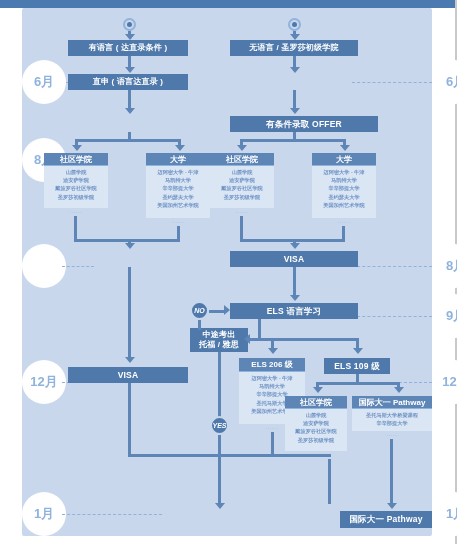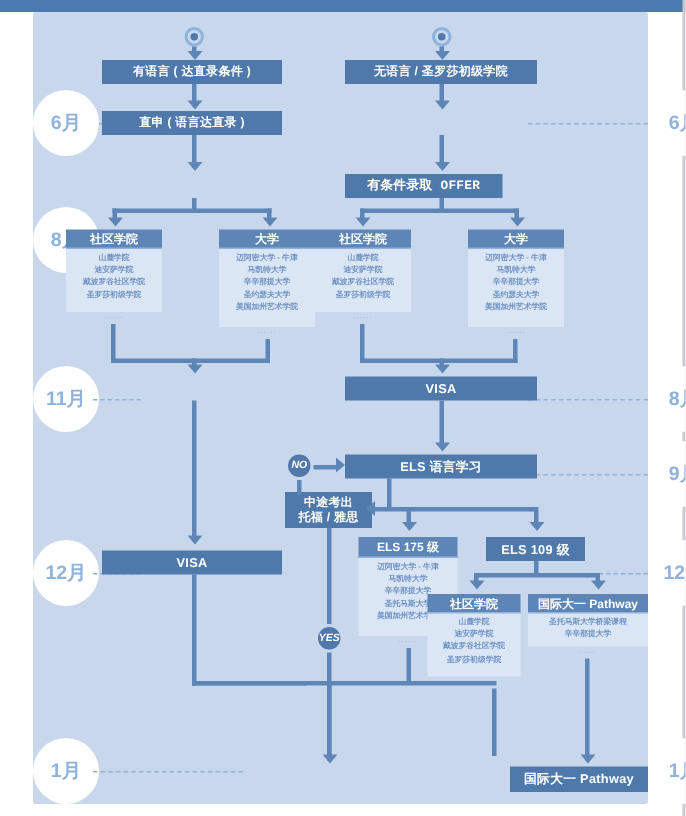--- a/index.html
+++ b/index.html
@@ -184,21 +184,20 @@
     <div class="notch notch-right" style="top:236px;"></div>
     <div class="notch notch-right" style="top:286px;"></div>
     <div class="notch notch-left" style="top:352px;"></div>
     <div class="notch notch-right" style="top:352px;"></div>
     <div class="notch notch-left" style="top:484px;"></div>
     <div class="notch notch-right" style="top:484px;"></div>
 
     <div class="month month-left" style="top:52px;">6月</div>
     <div class="month month-right" style="top:52px;">6月</div>
     <div class="month month-left" style="top:130px;">8月</div>
-    <div class="month month-left" style="top:236px;">11月</div>
     <div class="month month-right" style="top:236px;">8月</div>
     <div class="month month-right" style="top:286px;">9月</div>
     <div class="month month-left" style="top:352px;">12月</div>
     <div class="month month-right" style="top:352px;">12月</div>
     <div class="month month-left" style="top:484px;">1月</div>
     <div class="month month-right" style="top:484px;">1月</div>
 
     <div class="dotline" style="left:44px;  top:74px;  width:28px;"></div>
     <div class="dotline" style="left:330px; top:74px;  width:80px;"></div>
     <div class="dotline" style="left:40px;  top:258px; width:32px;"></div>
@@ -270,21 +269,21 @@
 
     <div class="box" style="left:208px; top:32px; width:128px; height:16px;">无语言 / 圣罗莎初级学院</div>
 
     <div class="vline" style="left:271px; top:48px; height:15px;"></div>
     <div class="arrow-down" style="left:267.5px; top:59px;"></div>
 
 
     <div class="vline" style="left:271px; top:82px; height:22px;"></div>
     <div class="arrow-down" style="left:267.5px; top:100px;"></div>
 
-    <div class="box big" style="left:208px; top:108px; width:105px; height:16px;font-family:Liberation Mono, monospace;">有条件录取 OFFER</div>
+    <div class="box big" style="left:208px; top:108px; width:148px; height:16px;">有条件录取 OFFER</div>
 
     <div class="vline" style="left:271px; top:124px; height:8px;"></div>
     <div class="hline" style="left:218px; top:131px; width:106px;"></div>
     <div class="vline" style="left:218px; top:131px; height:9px;"></div>
     <div class="vline" style="left:321px; top:131px; height:9px;"></div>
     <div class="arrow-down" style="left:214.5px; top:137px;"></div>
     <div class="arrow-down" style="left:317.5px; top:137px;"></div>
 
     <div class="listhead" style="left:188px; top:145px; width:64px; height:13px;">社区学院</div>
     <div class="listbody" style="left:188px; top:158px; width:64px; height:42px;">
@@ -330,21 +329,21 @@
     <div class="vline" style="left:176px; top:312px; height:10px;"></div>
 
     <div class="vline" style="left:236px; top:311px; height:21px;"></div>
     <div class="hline" style="left:226px; top:330px; width:110px;"></div>
     <div class="arrow-left" style="left:222px; top:326px;"></div>
     <div class="vline" style="left:249px; top:330px; height:13px;"></div>
     <div class="vline" style="left:334px; top:330px; height:13px;"></div>
     <div class="arrow-down" style="left:245.5px; top:340px;"></div>
     <div class="arrow-down" style="left:330.5px; top:340px;"></div>
 
-    <div class="listhead" style="left:217px; top:350px; width:66px; height:14px;">ELS 175 级</div>
+    <div class="listhead" style="left:217px; top:350px; width:66px; height:14px;">ELS 206 级</div>
     <div class="listbody" style="left:217px; top:364px; width:66px; height:52px;">
       <div>迈阿密大学 - 牛津</div>
       <div>马凯特大学</div>
       <div>辛辛那提大学</div>
       <div>圣托马斯大学</div>
       <div>美国加州艺术学院</div>
     </div>
     <div class="listdots" style="left:217px; top:416px; width:66px;">......</div>
 
     <div class="box big" style="left:302px; top:350px; width:66px; height:16px;">ELS 109 级</div>

